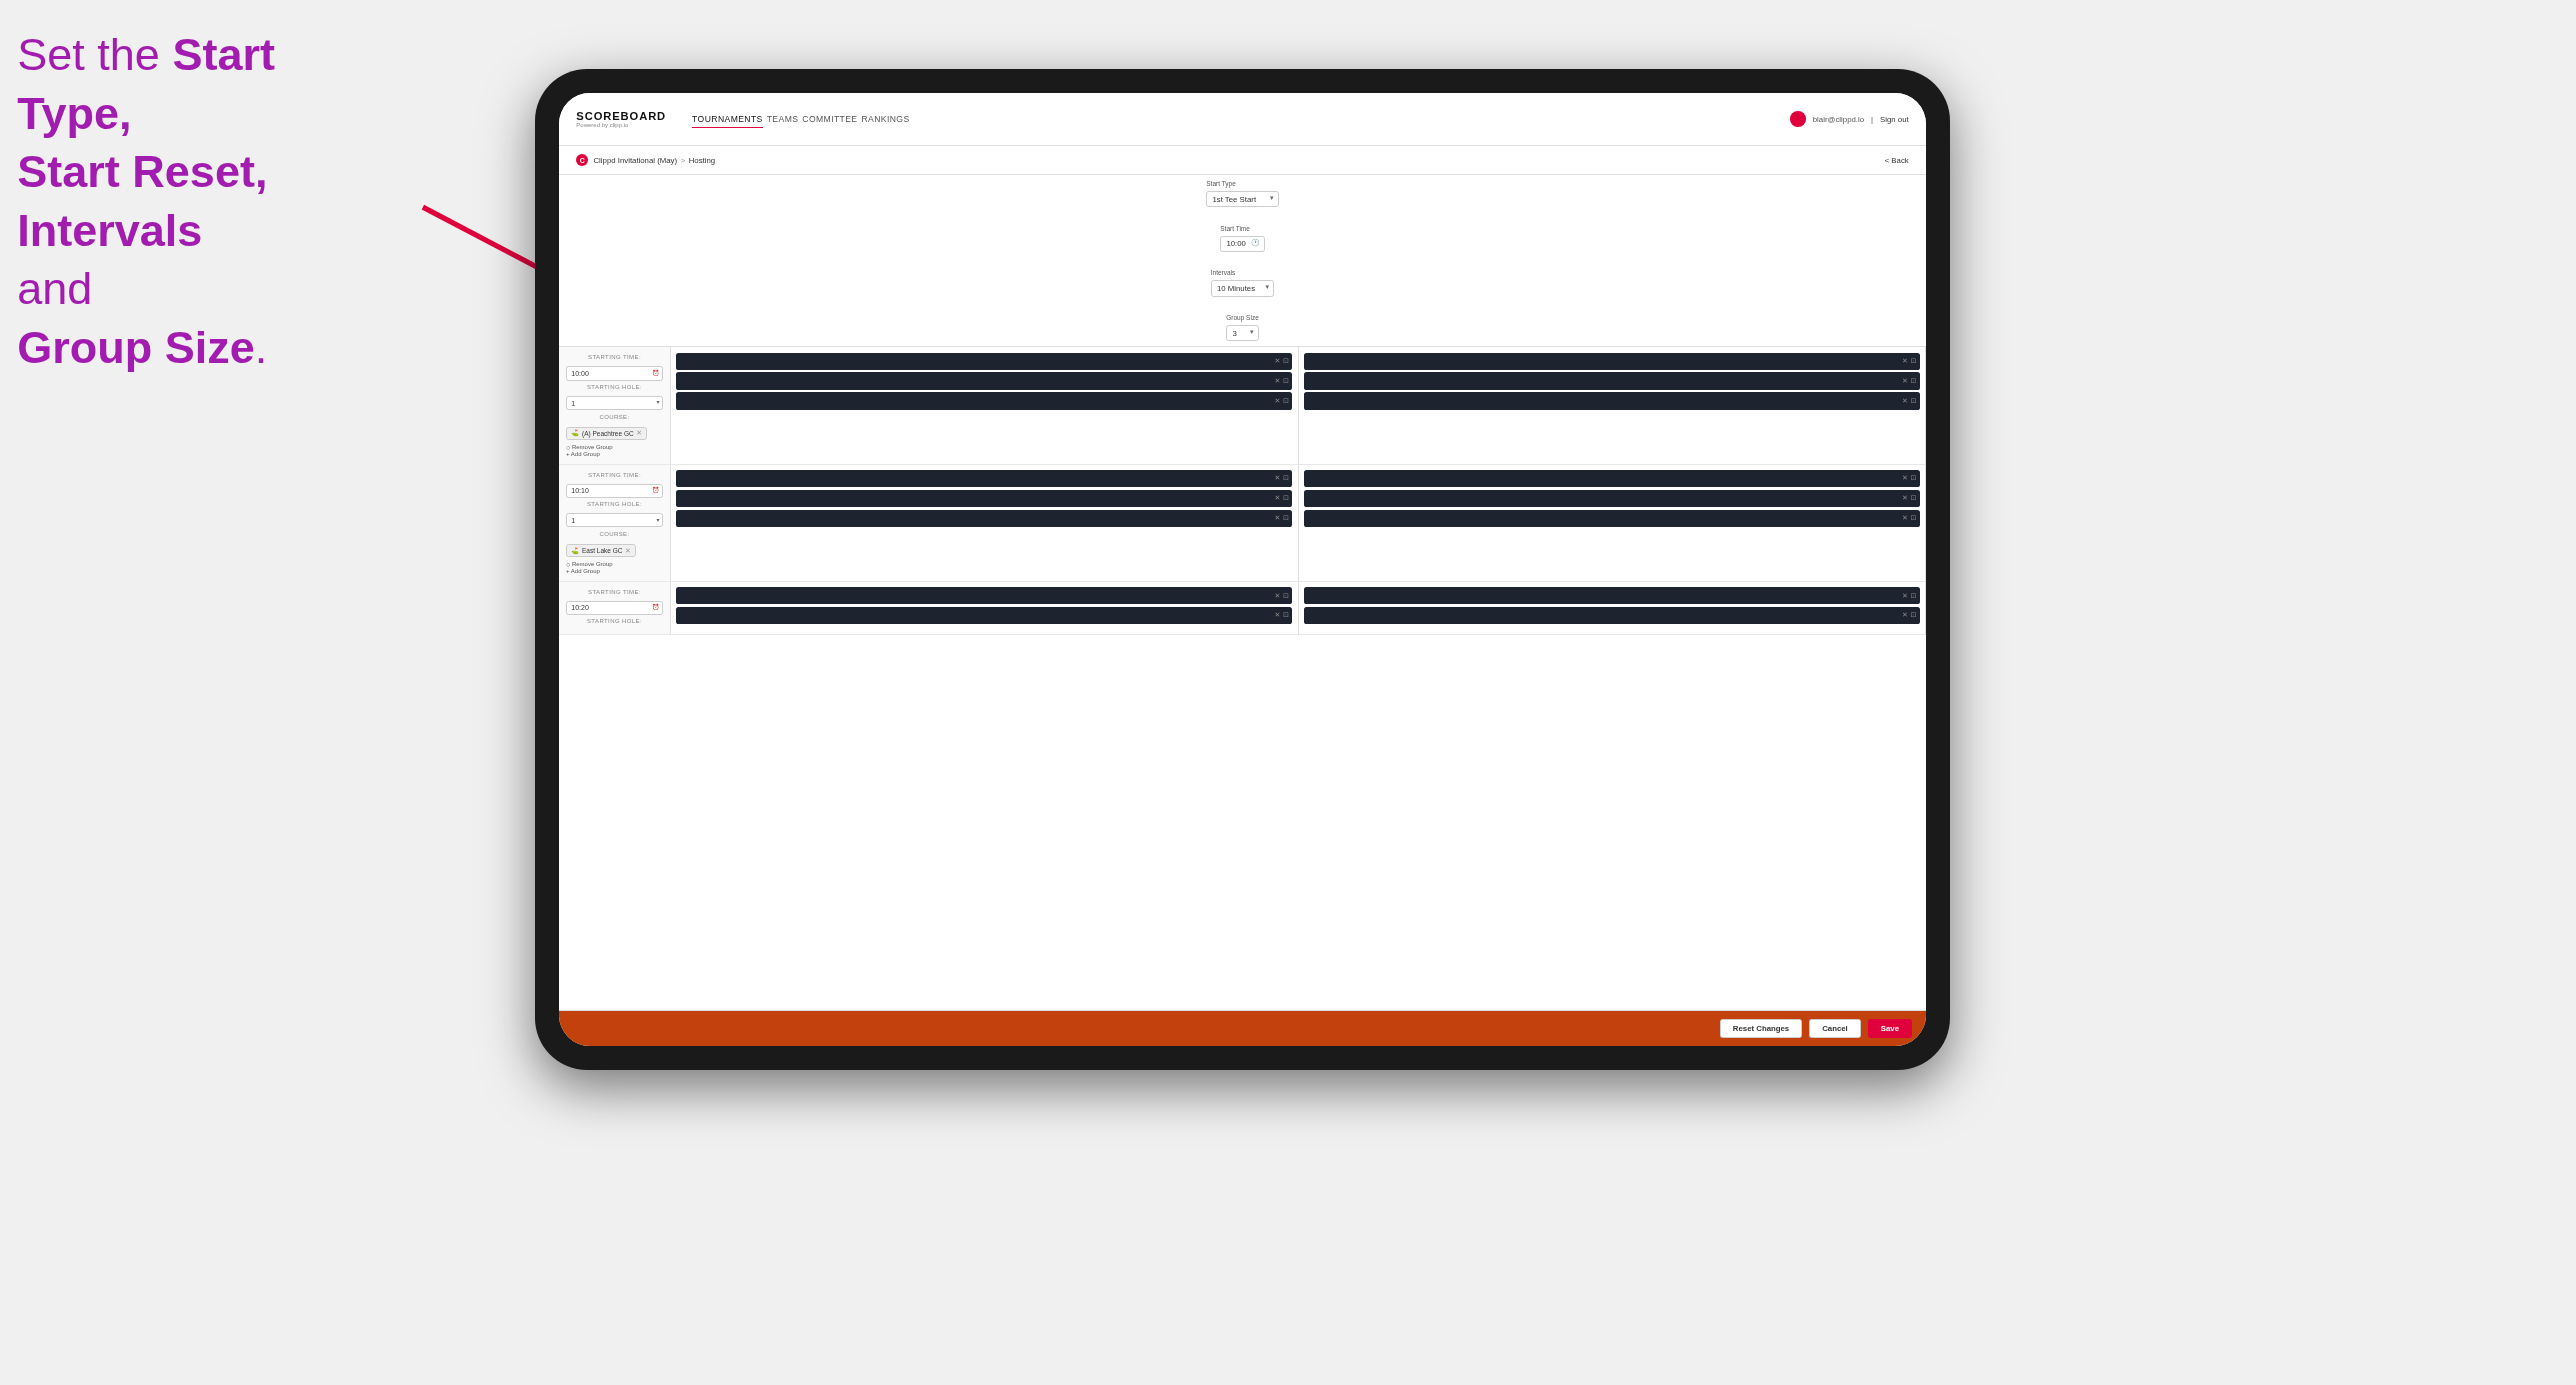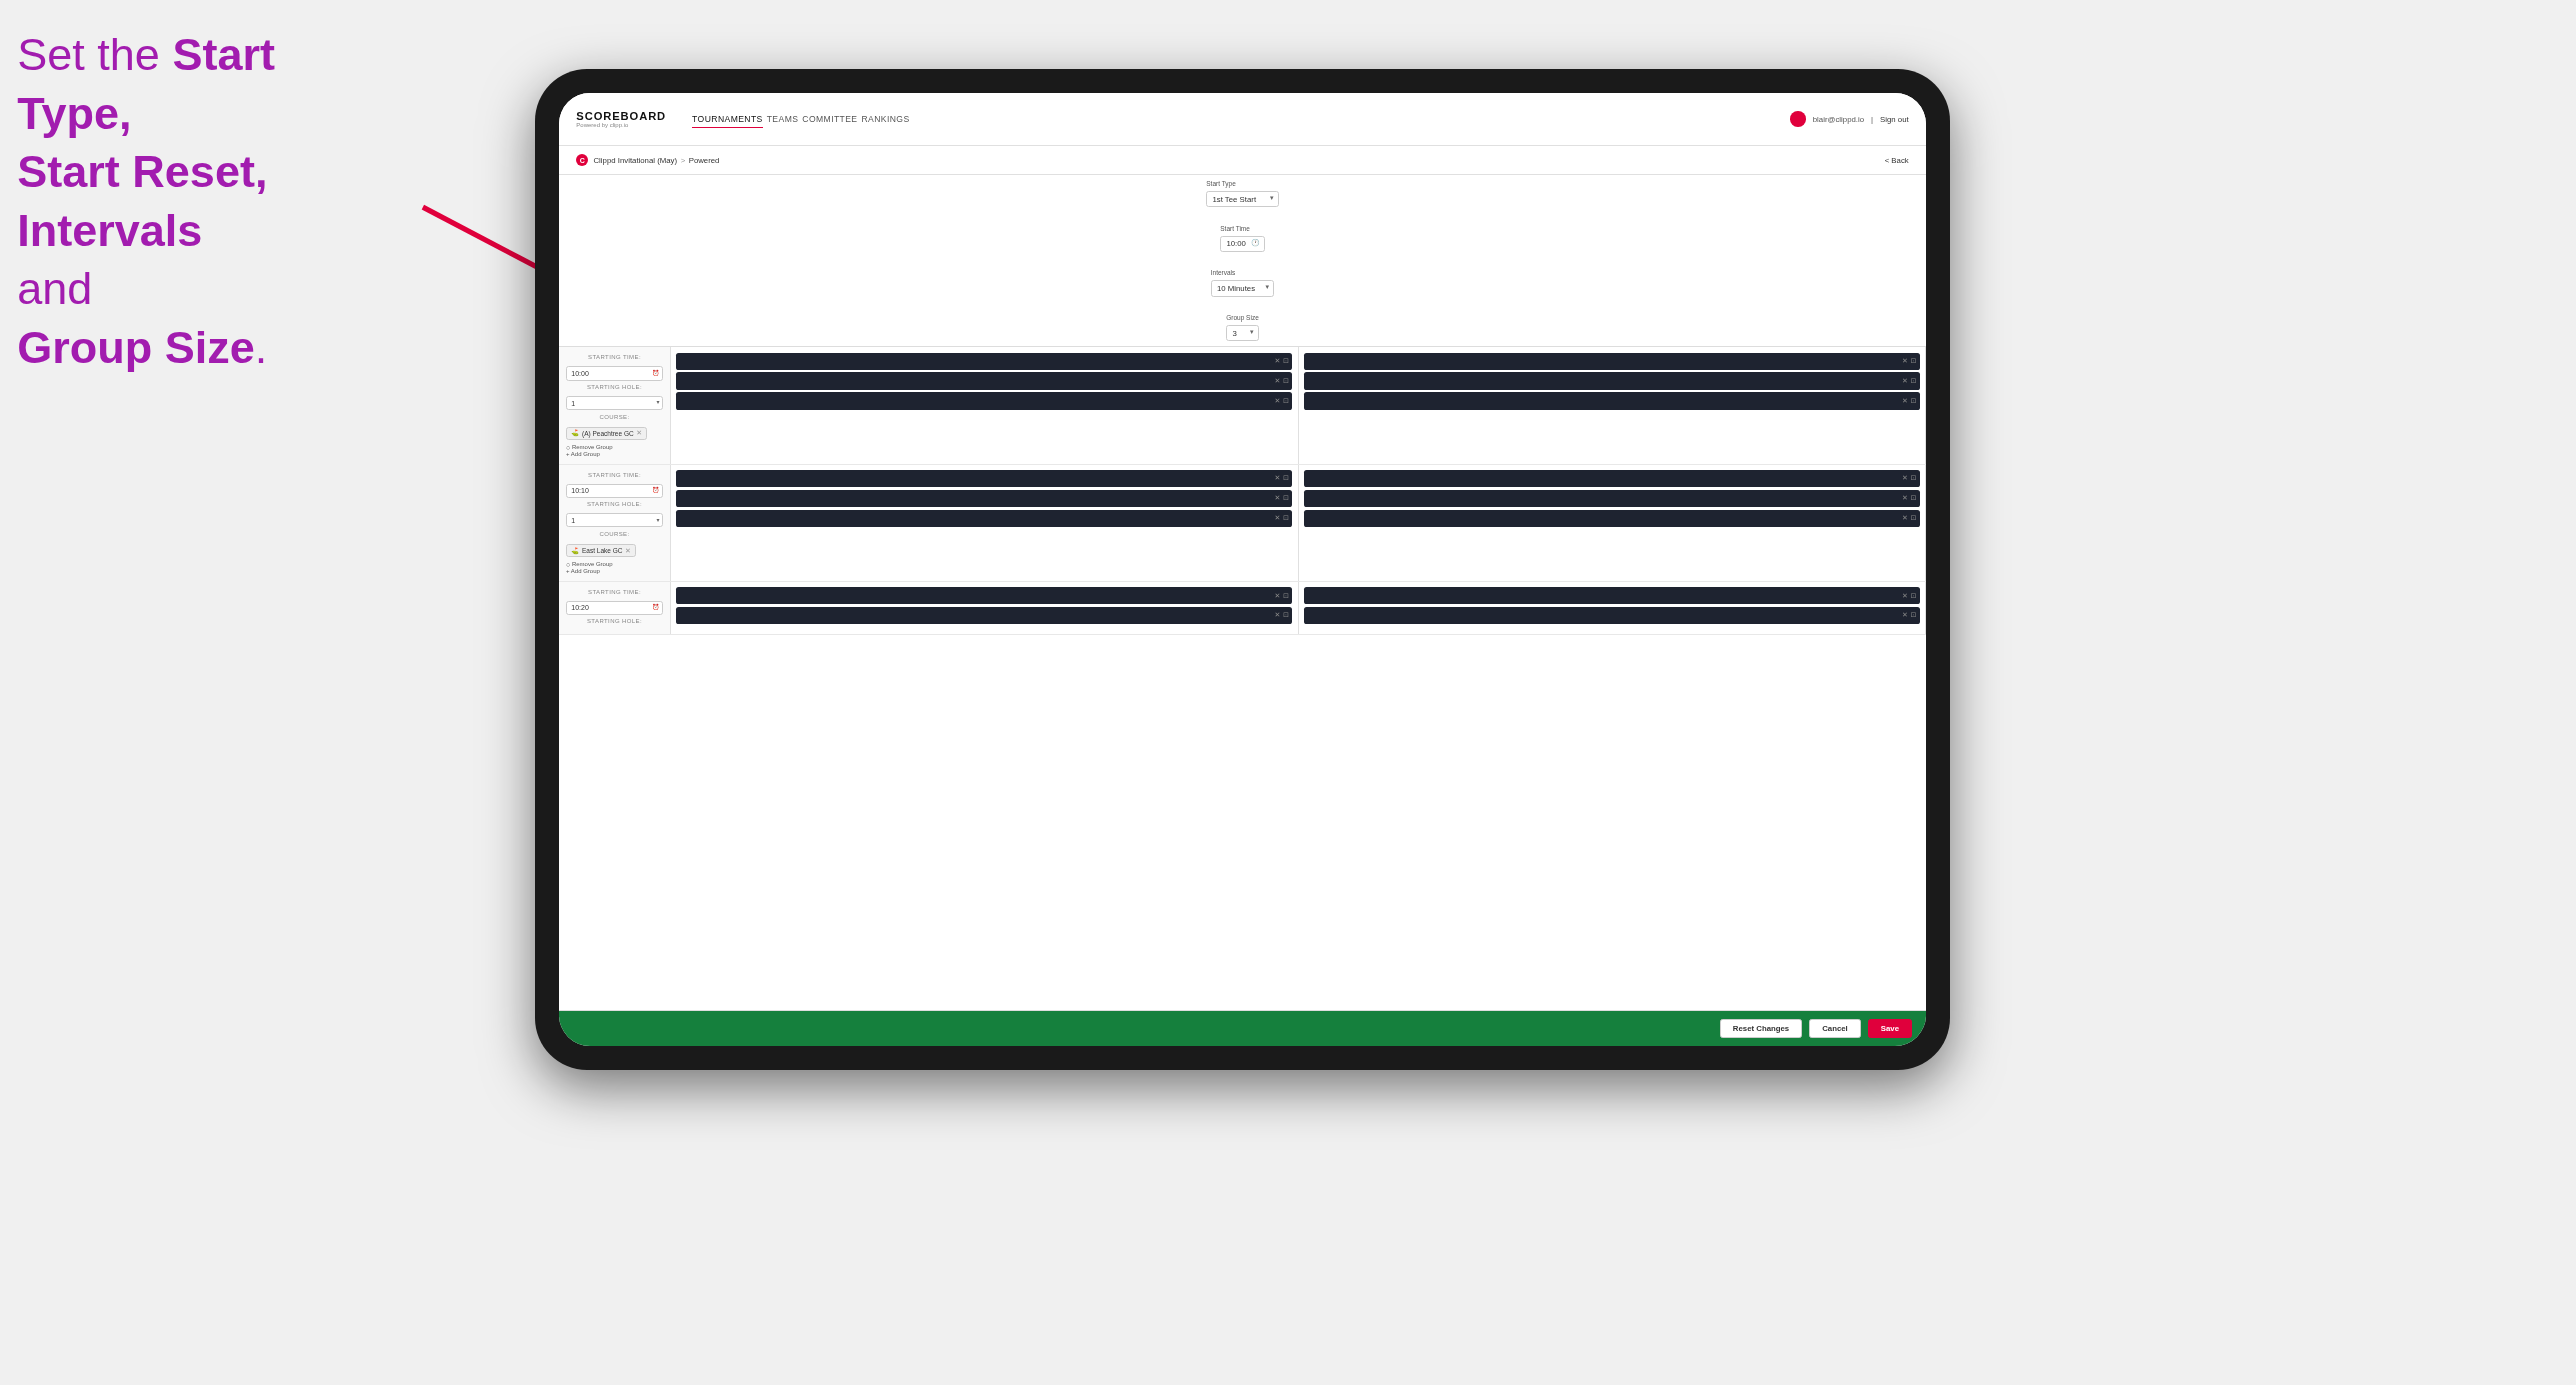--- a/index.html
+++ b/index.html
@@ -349,21 +349,21 @@
       gap: 2.6px;
     }
     .px-btn span {
       font-size: 7px;
       color: #888;
       cursor: pointer;
     }
 
     
     .footer-bar {
-      background: #15803d;
+      background: #c2410c;
       border-top: 0.9px solid #ddd;
       display: flex;
       justify-content: flex-end;
       align-items: center;
       padding: 7px 14px;
       gap: 7px;
       flex-shrink: 0;
       height: 36px;
     }
     .btn {
@@ -444,21 +444,21 @@
         <span style="cursor:pointer;color:#333;">Sign out</span>
       </div>
     </div>
 
     <div class="breadcrumb-bar">
       <div class="breadcrumb-icon">
         <span>C</span>
       </div>
       <span class="breadcrumb-text">Clippd Invitational (May)</span>
       <span class="breadcrumb-sep"> &gt; </span>
-      <span class="breadcrumb-text">Powered</span>
+      <span class="breadcrumb-text">Hosting</span>
       <span class="back-btn">&lt; Back</span>
     </div>
 
     <div class="config-bar">
       <div class="config-field">
         <label class="config-label">Start Type</label>
         <div class="config-select-wrap">
           <select class="config-select">
             <option>1st Tee Start</option>
             <option>Shotgun Start</option>

